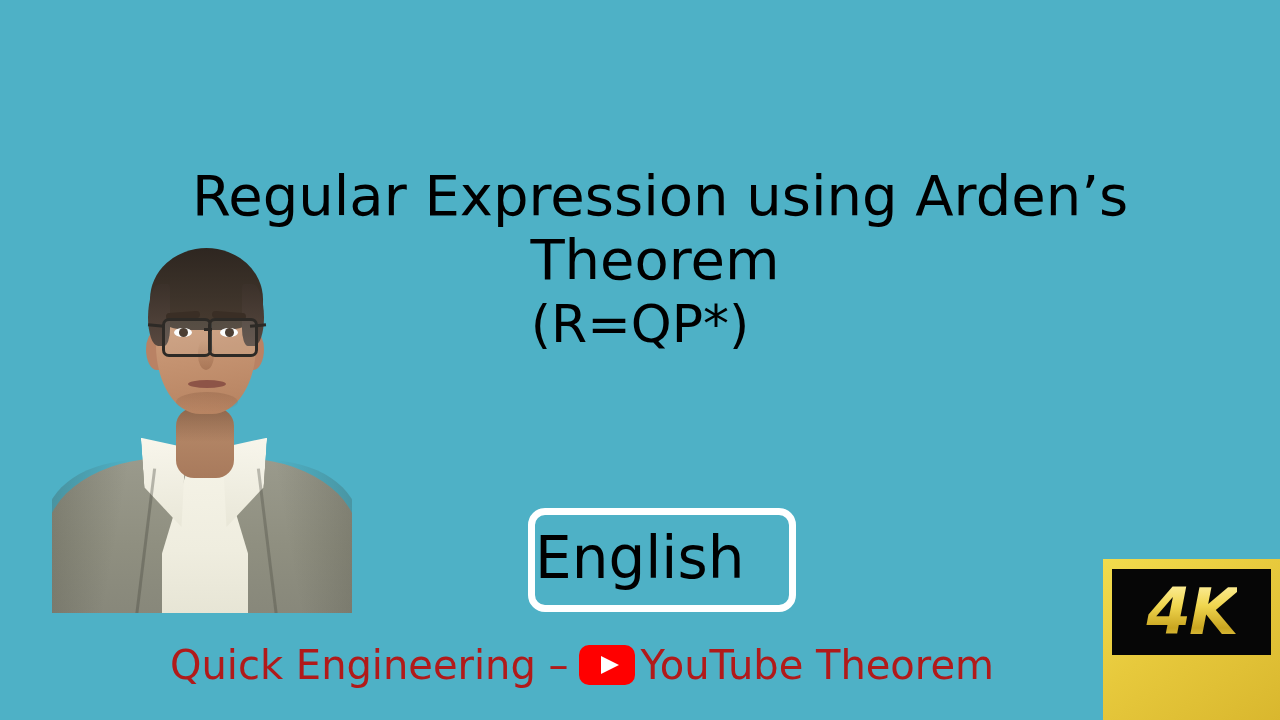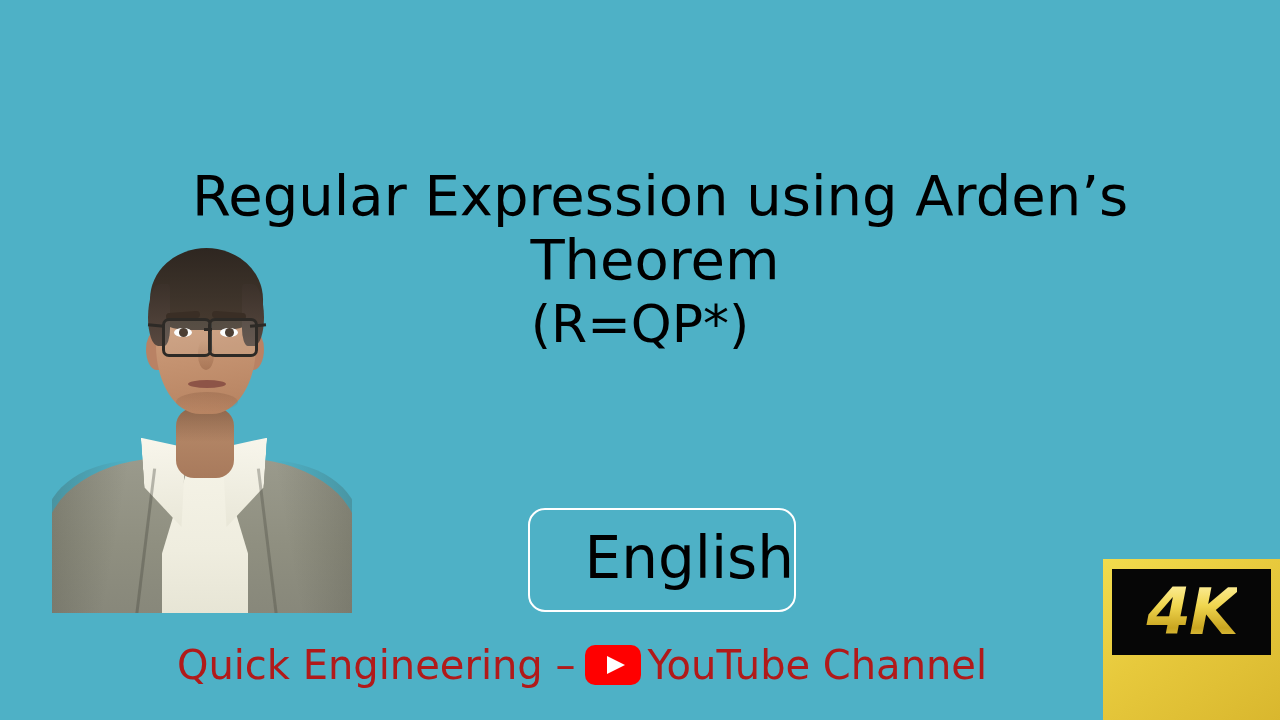--- a/index.html
+++ b/index.html
@@ -239,28 +239,28 @@
     font-family: "DejaVu Sans", "Liberation Sans", sans-serif;
     white-space: nowrap;
     z-index: 6;
   }
 
   
   #language-badge {
     position: absolute;
     left: 528px; top: 508px;
     width: 268px; height: 104px;
-    border: 2px solid #ffffff;
+    border: 7px solid #ffffff;
     border-radius: 17px;
     box-sizing: border-box;
     background: transparent;
     z-index: 6;
     display: flex;
     align-items: center;
-    justify-content: flex-end;
+    justify-content: flex-start;
   }
   #language-badge-label {
     color: #000000;
     font-size: 58px;
     font-family: "DejaVu Sans", "Liberation Sans", sans-serif;
     line-height: 1;
     margin-top: -4px;
   }
 
   
@@ -389,21 +389,21 @@
   </div>
 
   <div id="channel-line">
     <span class="channel-text">Quick Engineering –</span>
     <span id="youtube-icon">
       <svg width="56" height="40" viewBox="0 0 56 40" xmlns="http://www.w3.org/2000/svg">
         <rect x="0" y="0" width="56" height="40" rx="10" ry="10" fill="#ff0000"></rect>
         <polygon points="22,11 40,20 22,29" fill="#ffffff"></polygon>
       </svg>
     </span>
-    <span class="channel-text">YouTube Channel</span>
+    <span class="channel-text">YouTube Theorem</span>
   </div>
 
   <div id="hdr-badge">
     <div id="hdr-badge-4k-box">
       <span id="hdr-badge-4k-text">4K</span>
     </div>
   </div>
 
 </div>
 

